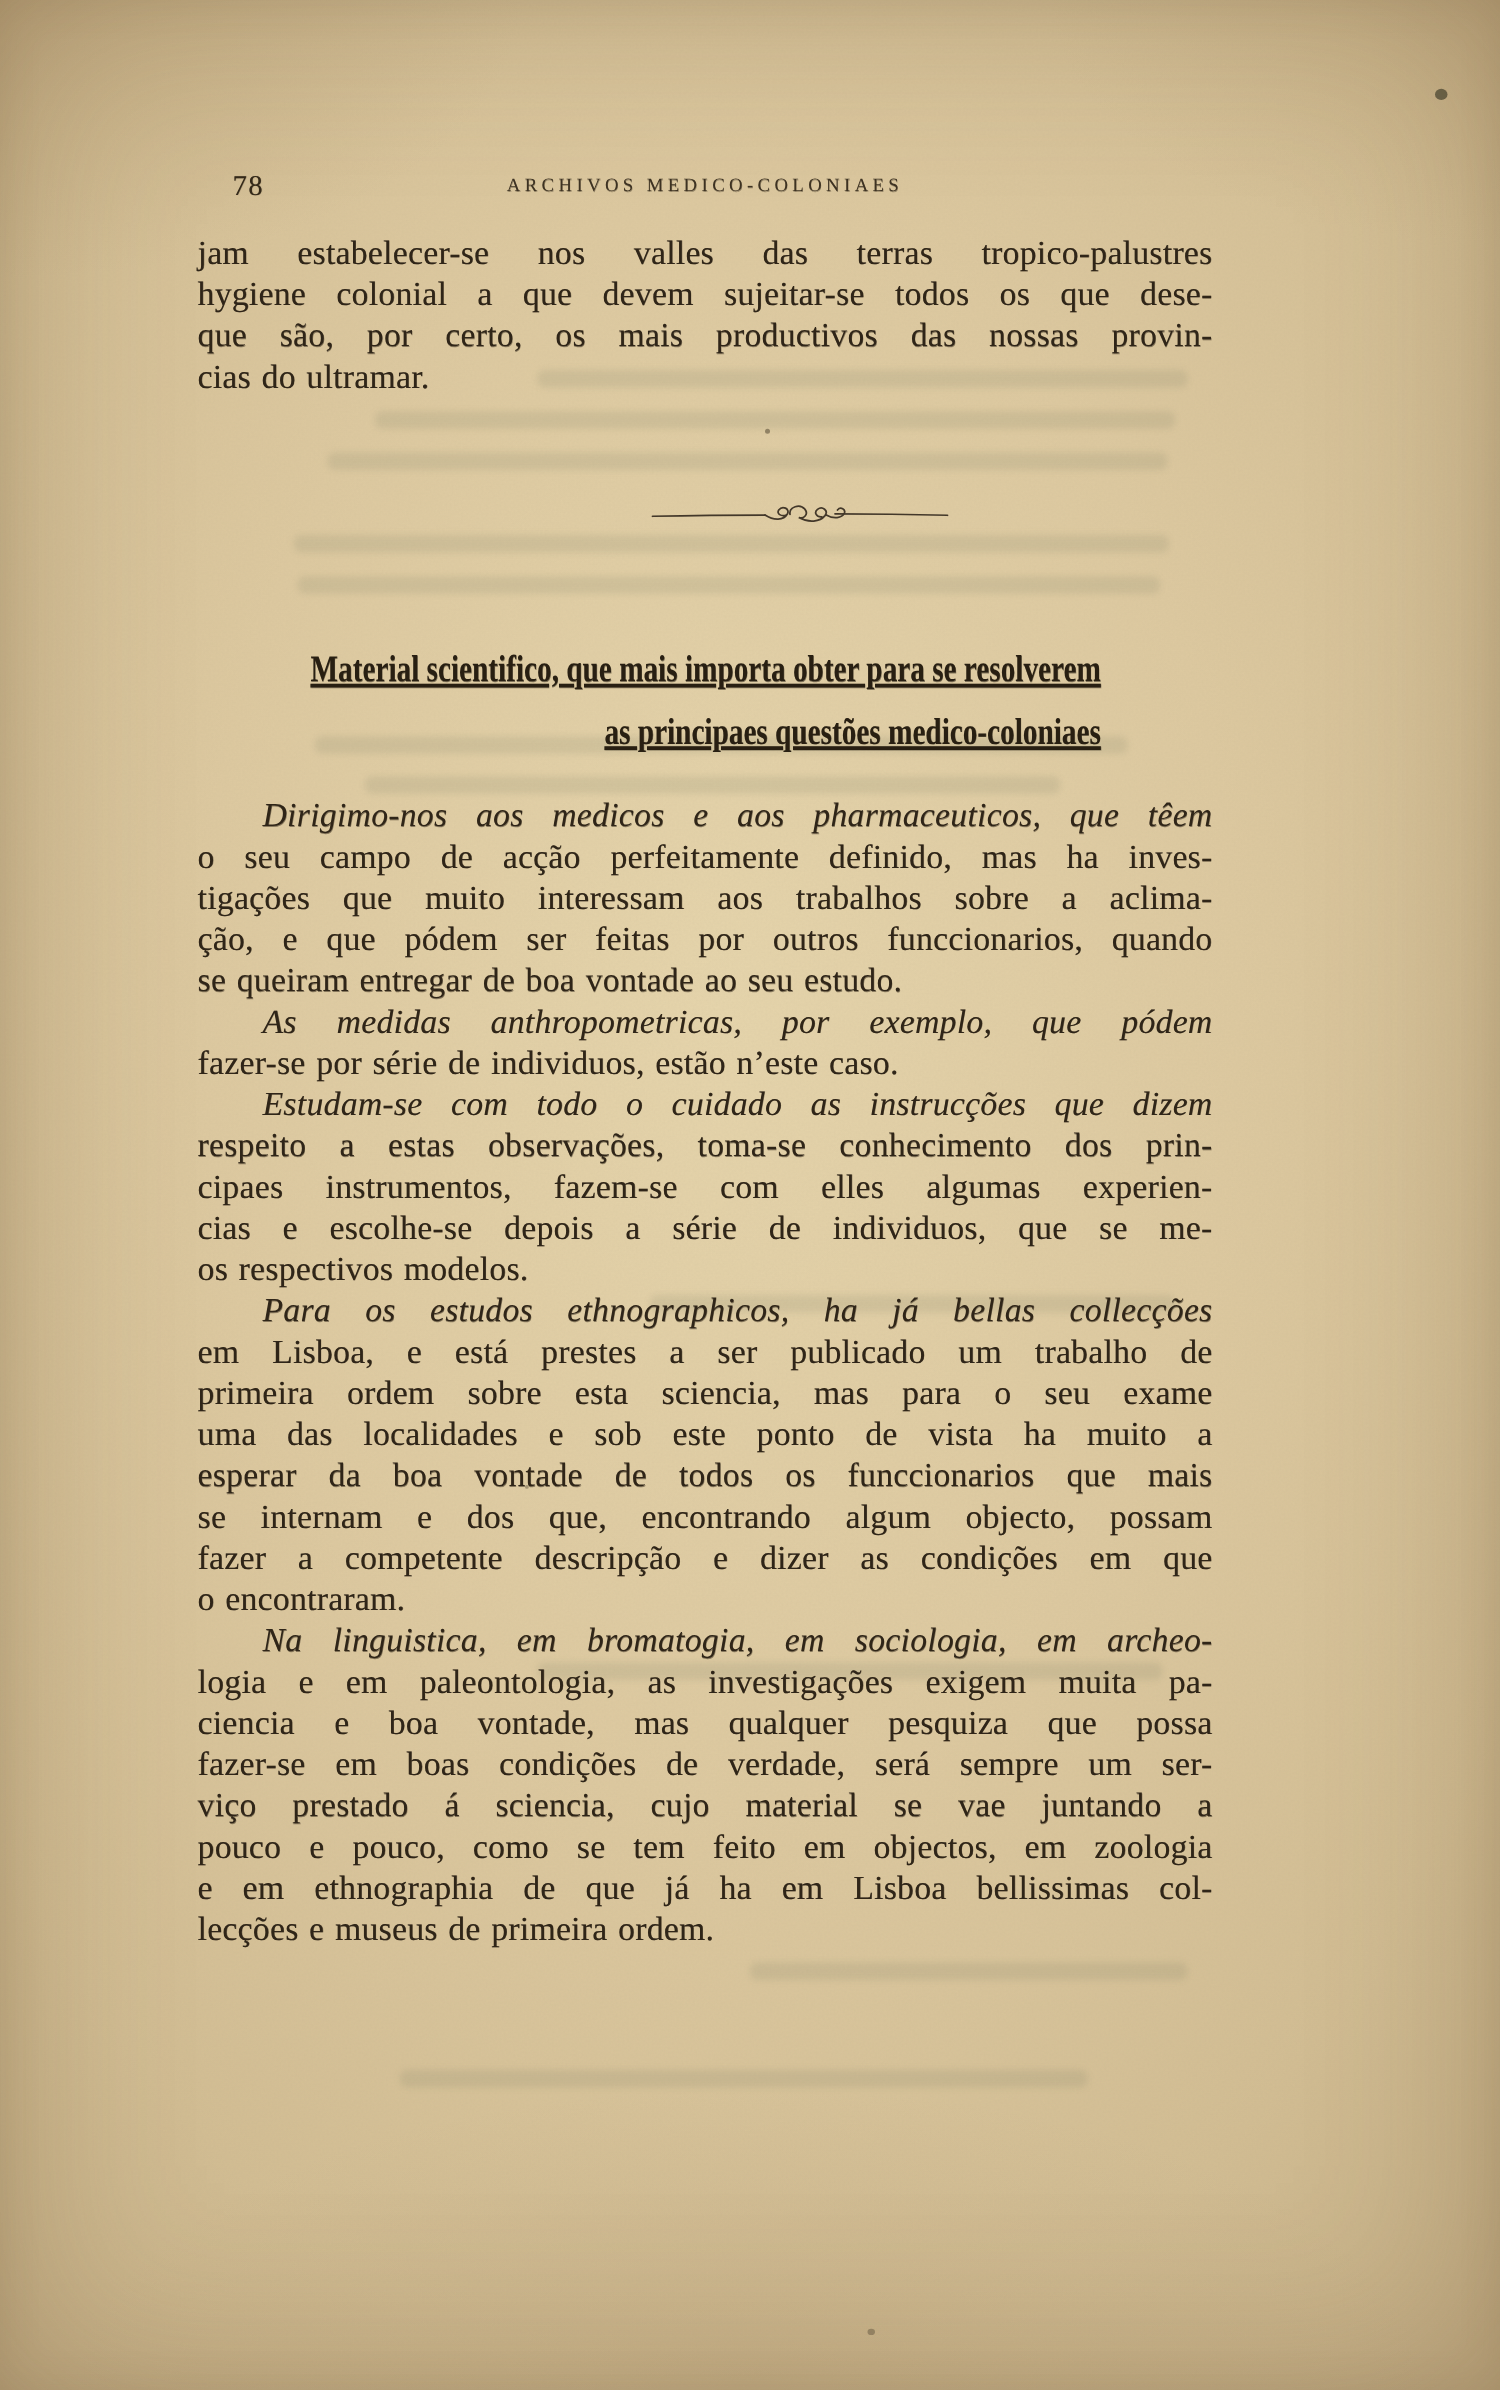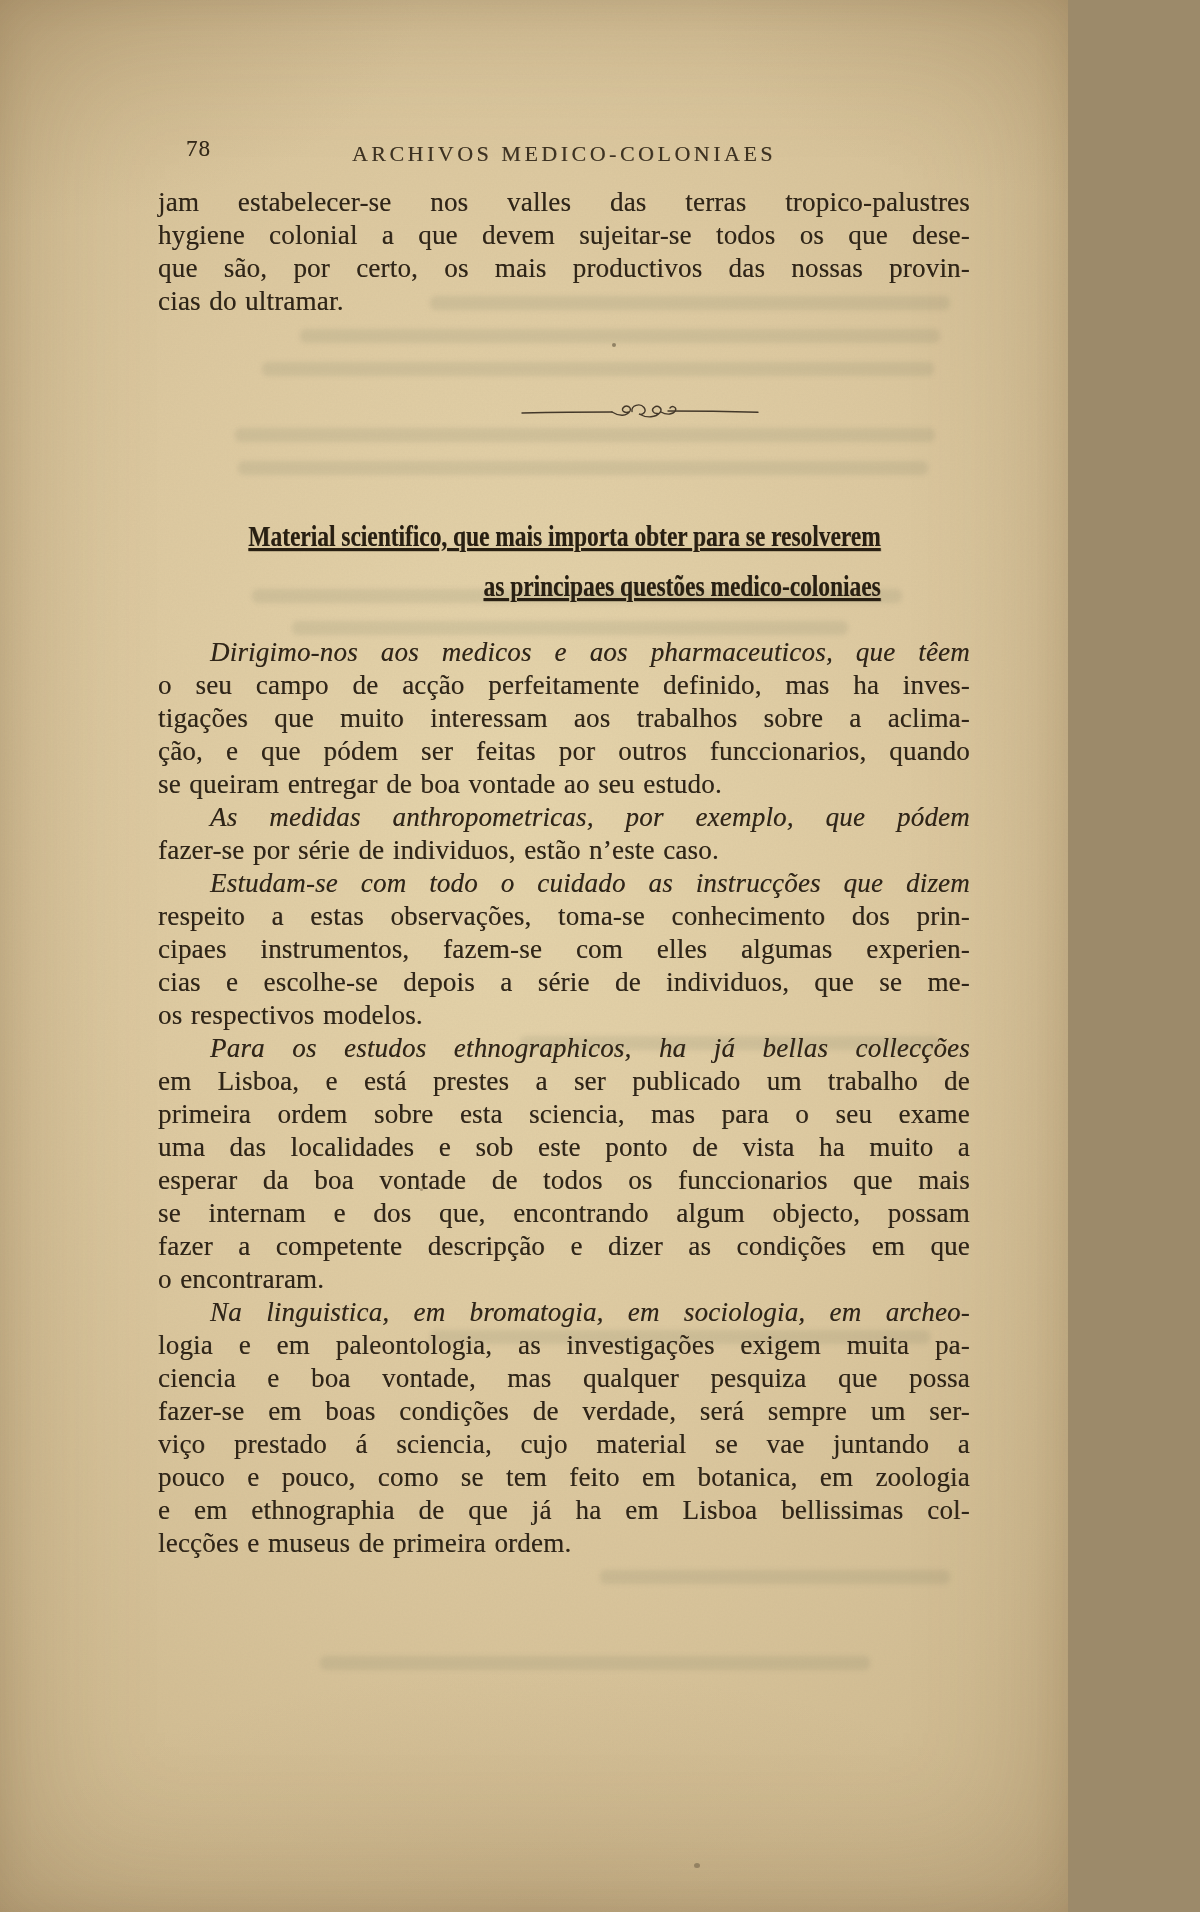--- a/index.html
+++ b/index.html
@@ -1,37 +1,37 @@
 <!DOCTYPE html>
 <html style="--paper: #e6d5ac; --ink: #2f2518;"><head>
 <meta charset="utf-8">
 <title>Scanned page</title>
 <style>
   html,body { margin:0; padding:0; background:#9c8a6a; }
   .page {
-    position:relative; width:1068px; height:1912px; overflow:hidden;
+    position:relative; width:1200px; height:1912px; overflow:hidden;
     background:
       radial-gradient(600px 320px at 0% 0%,   rgba(146,117,78,.22), transparent 70%),
       radial-gradient(520px 280px at 100% 0%, rgba(146,117,78,.16), transparent 70%),
       radial-gradient(760px 340px at 50% 100%,rgba(140,110,75,.14), transparent 72%),
       radial-gradient(ellipse 920px 1420px at 48% 42%, var(--paper,#e6d5ac) 0%, #ddc9a0 45%, #d2bd93 78%, #c5af86 100%);
     font-family:"Liberation Serif","DejaVu Serif",serif;
     color:var(--ink,#2f2518);
   }
   .page::after {
     content:''; position:absolute; inset:0; pointer-events:none;
     box-shadow: inset 0 0 150px rgba(108,84,50,.30), inset 0 0 34px rgba(108,84,50,.14);
   }
   .noise { position:absolute; inset:0; pointer-events:none; }
 
   .header { position:absolute; top:136px; left:158px; width:812px; height:32px; }
   .page-number { position:absolute; left:28px; top:0; font-size:23px; letter-spacing:1px; color:#352a1a;
                  text-shadow:.3px .3px .6px rgba(44,34,20,.45); }
   .running-title { position:absolute; left:0; right:0; top:5px; text-align:center;
-                   font-size:22px; letter-spacing:3.5px; color:#3e3323;
+                   font-size:15px; letter-spacing:3.5px; color:#3e3323;
                    text-shadow:.3px .3px .5px rgba(50,40,26,.4); }
 
   .textblock { position:absolute; left:158px; width:812px; }
   .intro { top:186px; }
   .body-text { top:636px; }
 
   .tline {
     font-size:27px; line-height:33px; height:33px;
     text-align:justify; text-align-last:justify;
     letter-spacing:.2px; word-spacing:1.5px; white-space:normal;
@@ -141,19 +141,19 @@
         <div class="tline">se internam e dos que, encontrando algum objecto, possam</div>
         <div class="tline">fazer a competente descripção e dizer as condições em que</div>
         <div class="tline last">o encontraram.</div>
       </div>
       <div>
         <div class="tline indent">Na linguistica, em bromatogia, em sociologia, em archeo-</div>
         <div class="tline">logia e em paleontologia, as investigações exigem muita pa-</div>
         <div class="tline">ciencia e boa vontade, mas qualquer pesquiza que possa</div>
         <div class="tline">fazer-se em boas condições de verdade, será sempre um ser-</div>
         <div class="tline">viço prestado á sciencia, cujo material se vae juntando a</div>
-        <div class="tline">pouco e pouco, como se tem feito em botanica, em zoologia</div>
+        <div class="tline">pouco e pouco, como se tem feito em objectos, em zoologia</div>
         <div class="tline">e em ethnographia de que já ha em Lisboa bellissimas col-</div>
         <div class="tline last">lecções e museus de primeira ordem.</div>
       </div>
     </div>
 
 </div>
 
 </body></html>

